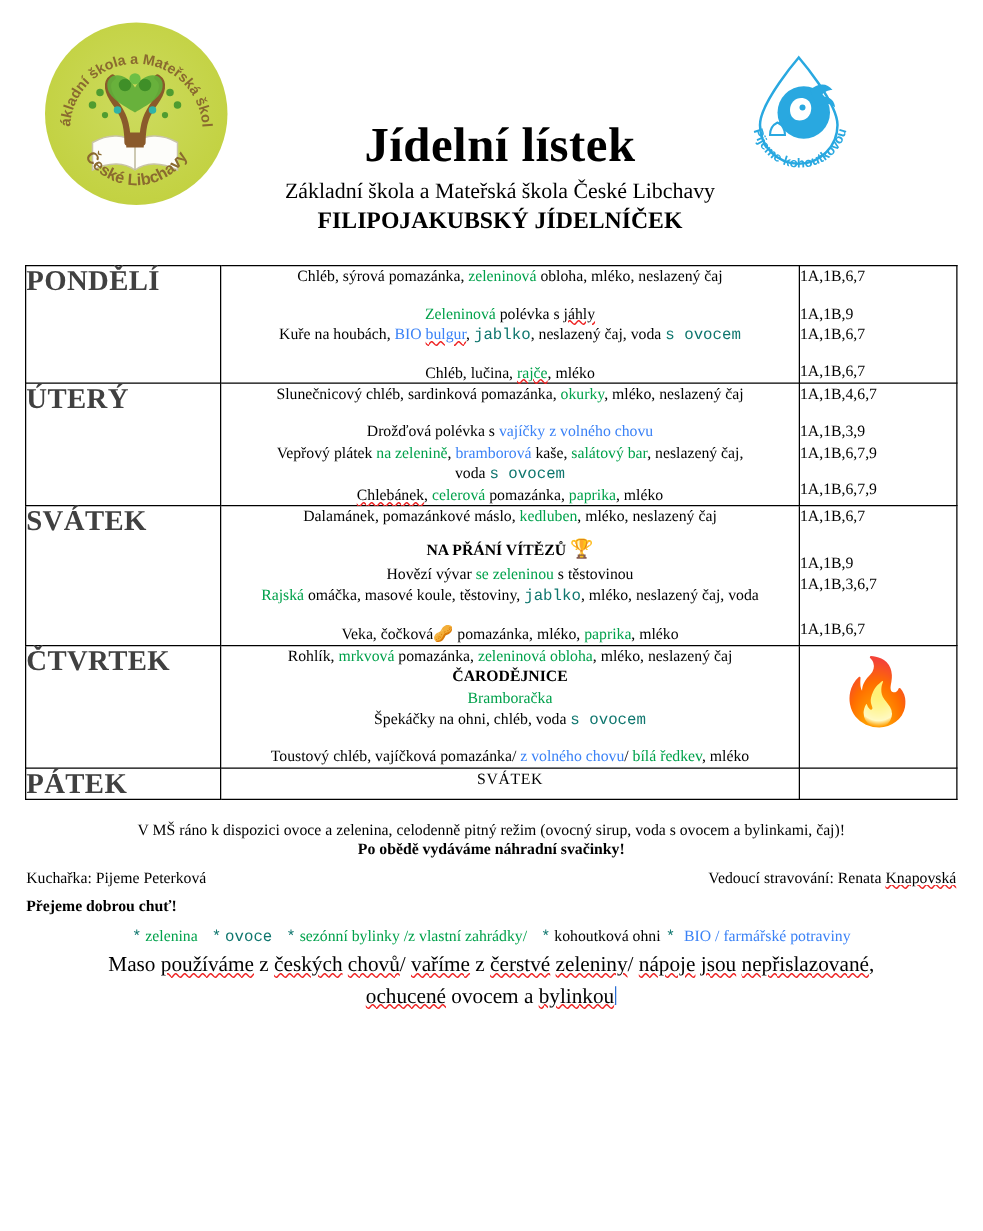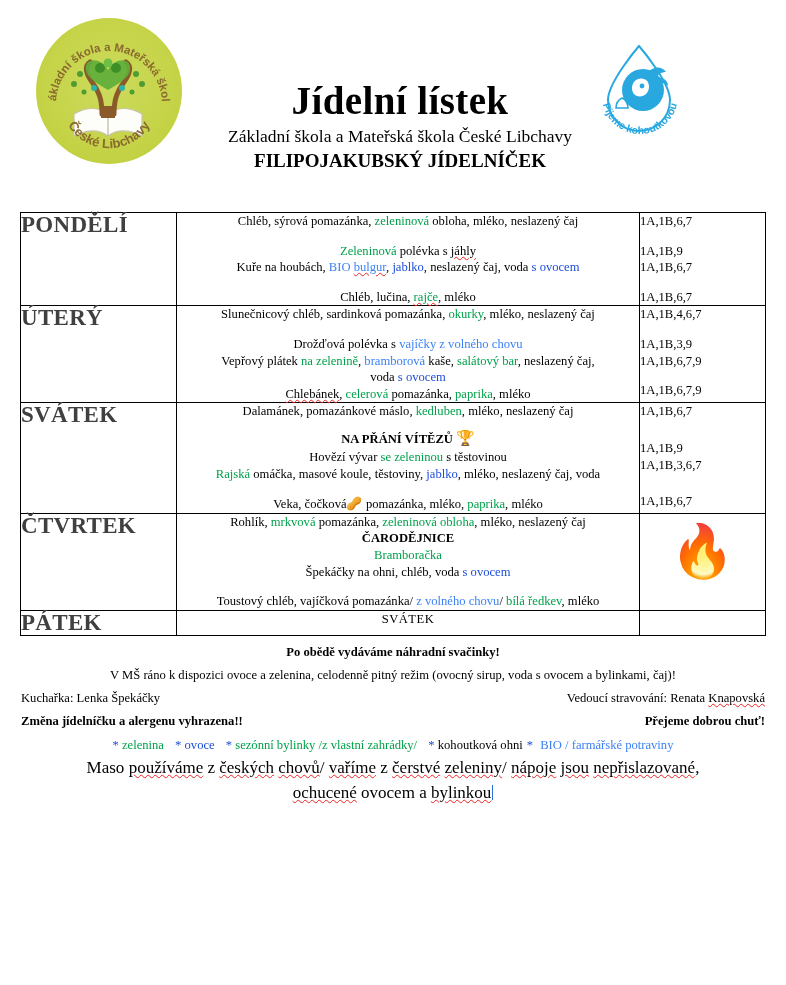--- a/index.html
+++ b/index.html
@@ -42,21 +42,21 @@
     left: 588px;
     top: 36px;
     width: 102px;
     height: 102px;
   }
   .logo-right svg { position: absolute; inset: 0; }
 
   .titles {
     position: absolute;
     left: 150px;
-    top: 80px;
+    top: 96px;
     width: 500px;
     text-align: center;
   }
   .title-main {
     font-size: 39px;
     font-weight: bold;
     letter-spacing: 0.4px;
     line-height: 1.08;
     margin-bottom: 4px;
   }
@@ -118,21 +118,21 @@
   }
   .mealline { white-space: nowrap; }
   .mealline.wrap { white-space: normal; }
   .spacer { height: 13px; }
   .spacer-sm { height: 9px; }
   .spacer-lg { height: 20px; }
   .bold { font-weight: bold; }
 
   
   .c-green  { color: #00a14b; }
-  .c-red    { color: #1d4ed8; }
+  .c-red    { color: #0f766e; font-family: Liberation Mono, monospace; }
   .c-orange { color: #3b82f6; }
   .c-blue   { color: #000000; }
 
   
   .sq {
     text-decoration: underline;
     text-decoration-color: #ee2222;
     text-decoration-style: wavy;
     text-decoration-thickness: 1px;
     text-underline-offset: 1px;
@@ -355,31 +355,30 @@
     </td>
     <td class="mealcell svatek">SVÁTEK</td>
     <td class="allergencell">&nbsp;</td>
   </tr>
 
   </tbody>
 </table>
 
 <div class="footer">
 
+  <div class="f-center f-line">V MŠ ráno k dispozici ovoce a zelenina, celodenně pitný režim (ovocný sirup, voda s ovocem a bylinkami, čaj)!</div>
+
   <div class="f-center f-bold">Po obědě vydáváme náhradní svačinky!</div>
 
-  <div class="f-center f-line">V MŠ ráno k dispozici ovoce a zelenina, celodenně pitný režim (ovocný sirup, voda s ovocem a bylinkami, čaj)!</div>
-
   <div class="f-row f-line">
-    <span>Kuchařka: Lenka Špekáčky</span>
+    <span>Kuchařka: Pijeme Peterková</span>
     <span>Vedoucí stravování: Renata <span class="sq">Knapovská</span></span>
   </div>
 
   <div class="f-row f-line">
-    <span class="f-bold">Změna jídelníčku a alergenu vyhrazena!!</span>
     <span class="f-bold">Přejeme dobrou chuť!</span>
   </div>
 
   <div class="legend">
     <span class="seg"><span class="c-red">*</span> <span class="c-green">zelenina</span></span>
     <span class="seg"><span class="c-red">*</span> <span class="c-red">ovoce</span></span>
     <span class="seg"><span class="c-red">*</span> <span class="c-green">sezónní bylinky /z vlastní zahrádky/</span></span>
     <span class="seg"><span class="c-red">*</span> <span class="c-blue">kohoutková ohni</span></span><span class="c-red">*</span>
     <span class="seg"><span class="c-orange">BIO / farmářské potraviny</span></span>
   </div>

